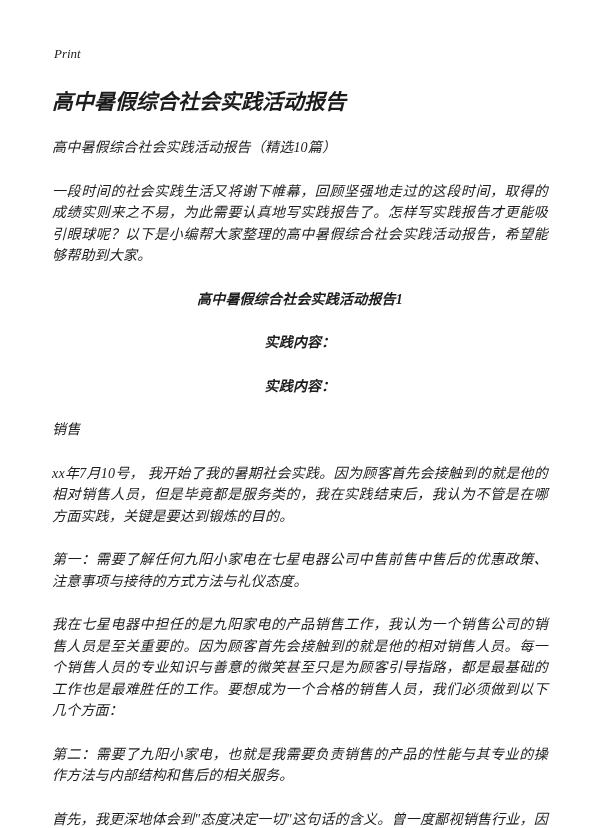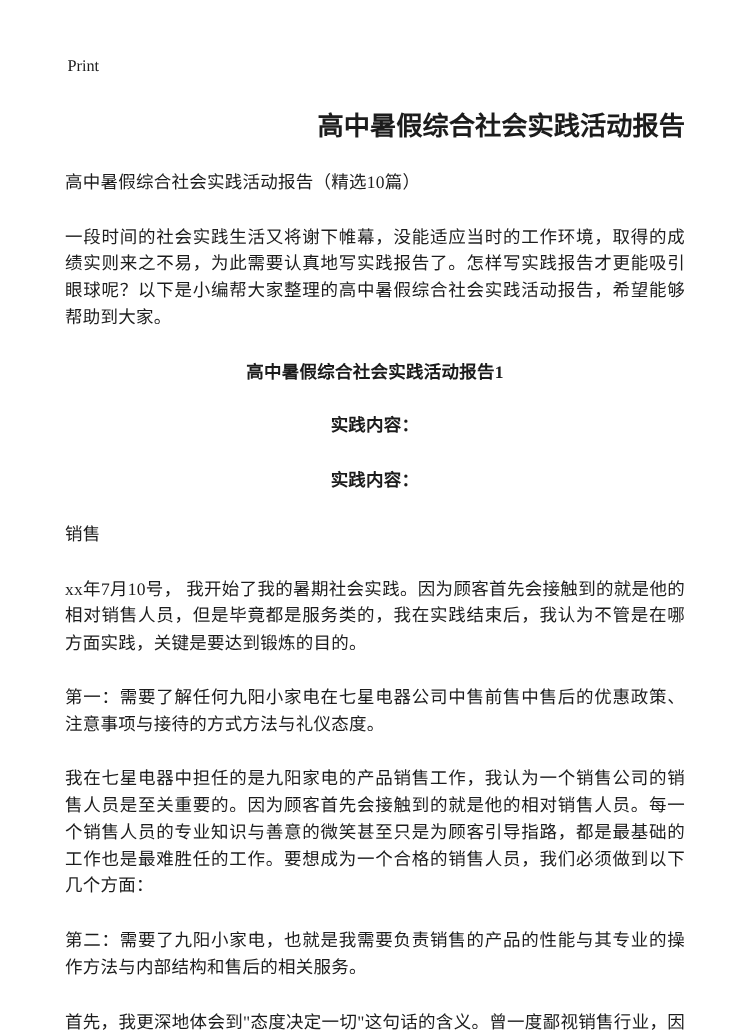--- a/index.html
+++ b/index.html
@@ -13,33 +13,34 @@
     overflow: hidden;
   }
   .page {
     box-sizing: border-box;
     width: 600px;
     height: 808px;
     padding: 44px 52px 0 52px;
     background: #ffffff;
     color: #1c1c1c;
     font-family: "Liberation Serif", "DejaVu Serif", serif;
+    font-style: italic;
   }
   .print-link {
     font-size: 13px;
     line-height: 15px;
     margin: 0 0 18px 2px;
     color: #1c1c1c;
     cursor: pointer;
     display: inline-block;
   }
   .doc-title {
     font-size: 21px;
     font-weight: bold;
-    text-align: right;
+    text-align: left;
     margin: 10px 0 14px 0;
     line-height: 26px;
   }
   .subtitle,
   .body-text,
   .section-heading {
     font-size: 14px;
     line-height: 21.5px;
     margin: 22px 0;
     text-align: justify;
@@ -57,21 +58,21 @@
 <body>
 
 <div class="page">
 
   <span class="print-link">Print</span>
 
   <h1 class="doc-title">高中暑假综合社会实践活动报告</h1>
 
   <p class="subtitle">高中暑假综合社会实践活动报告（精选10篇）</p>
 
-  <p class="body-text">一段时间的社会实践生活又将谢下帷幕，没能适应当时的工作环境，取得的成绩实则来之不易，为此需要认真地写实践报告了。怎样写实践报告才更能吸引眼球呢？以下是小编帮大家整理的高中暑假综合社会实践活动报告，希望能够帮助到大家。</p>
+  <p class="body-text">一段时间的社会实践生活又将谢下帷幕，回顾坚强地走过的这段时间，取得的成绩实则来之不易，为此需要认真地写实践报告了。怎样写实践报告才更能吸引眼球呢？以下是小编帮大家整理的高中暑假综合社会实践活动报告，希望能够帮助到大家。</p>
 
   <h2 class="section-heading">高中暑假综合社会实践活动报告1</h2>
 
   <h2 class="section-heading">实践内容：</h2>
 
 
   <h2 class="section-heading">实践内容：</h2>
 
   <p class="body-text">销售</p>
 

